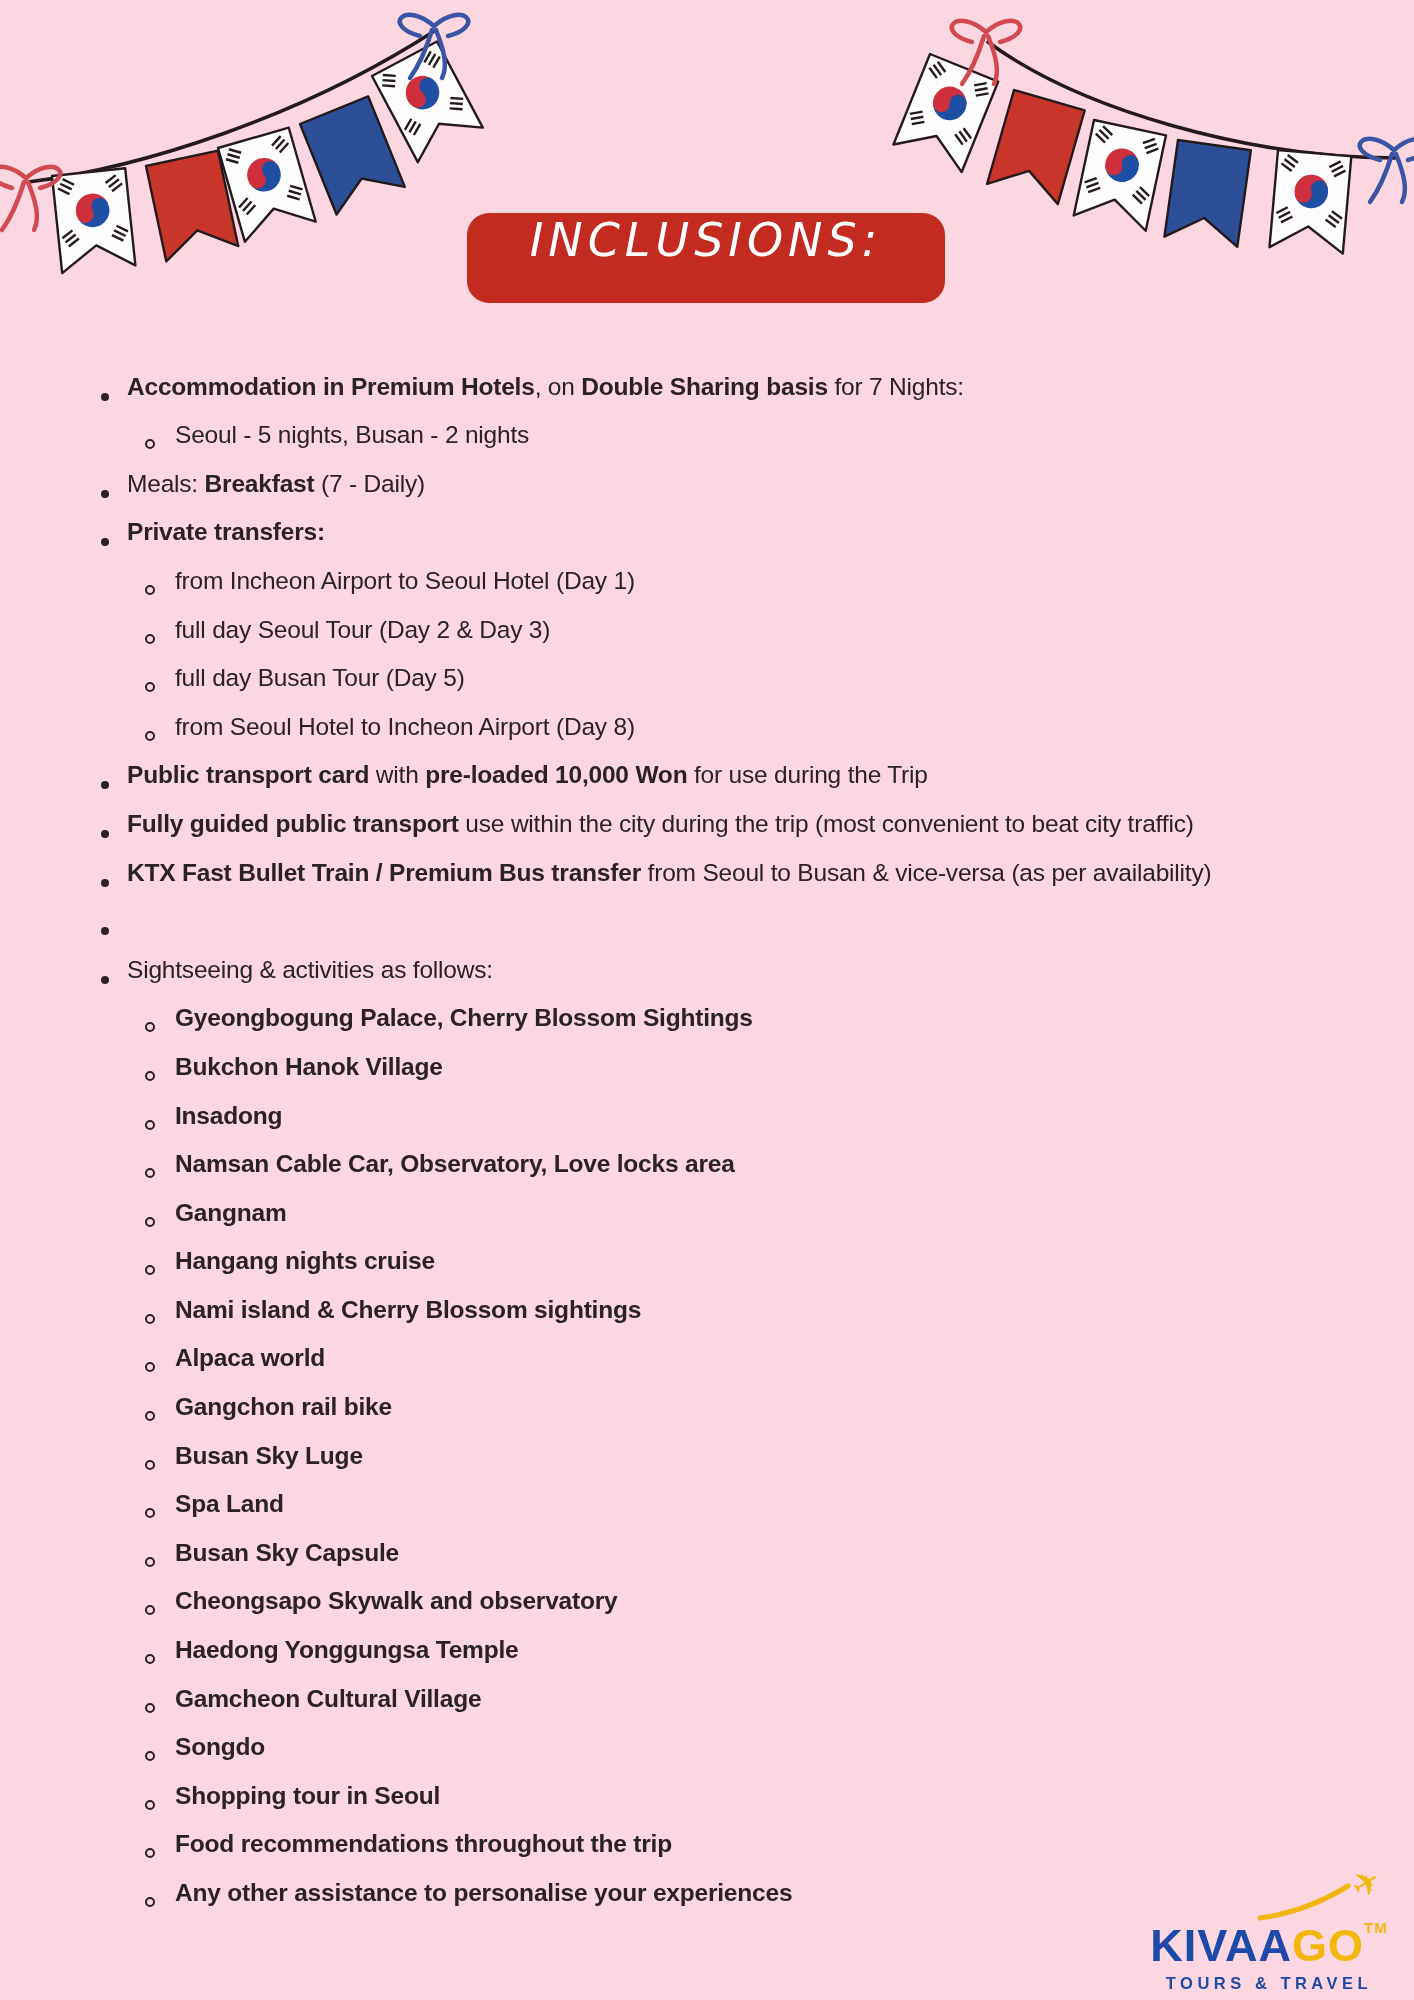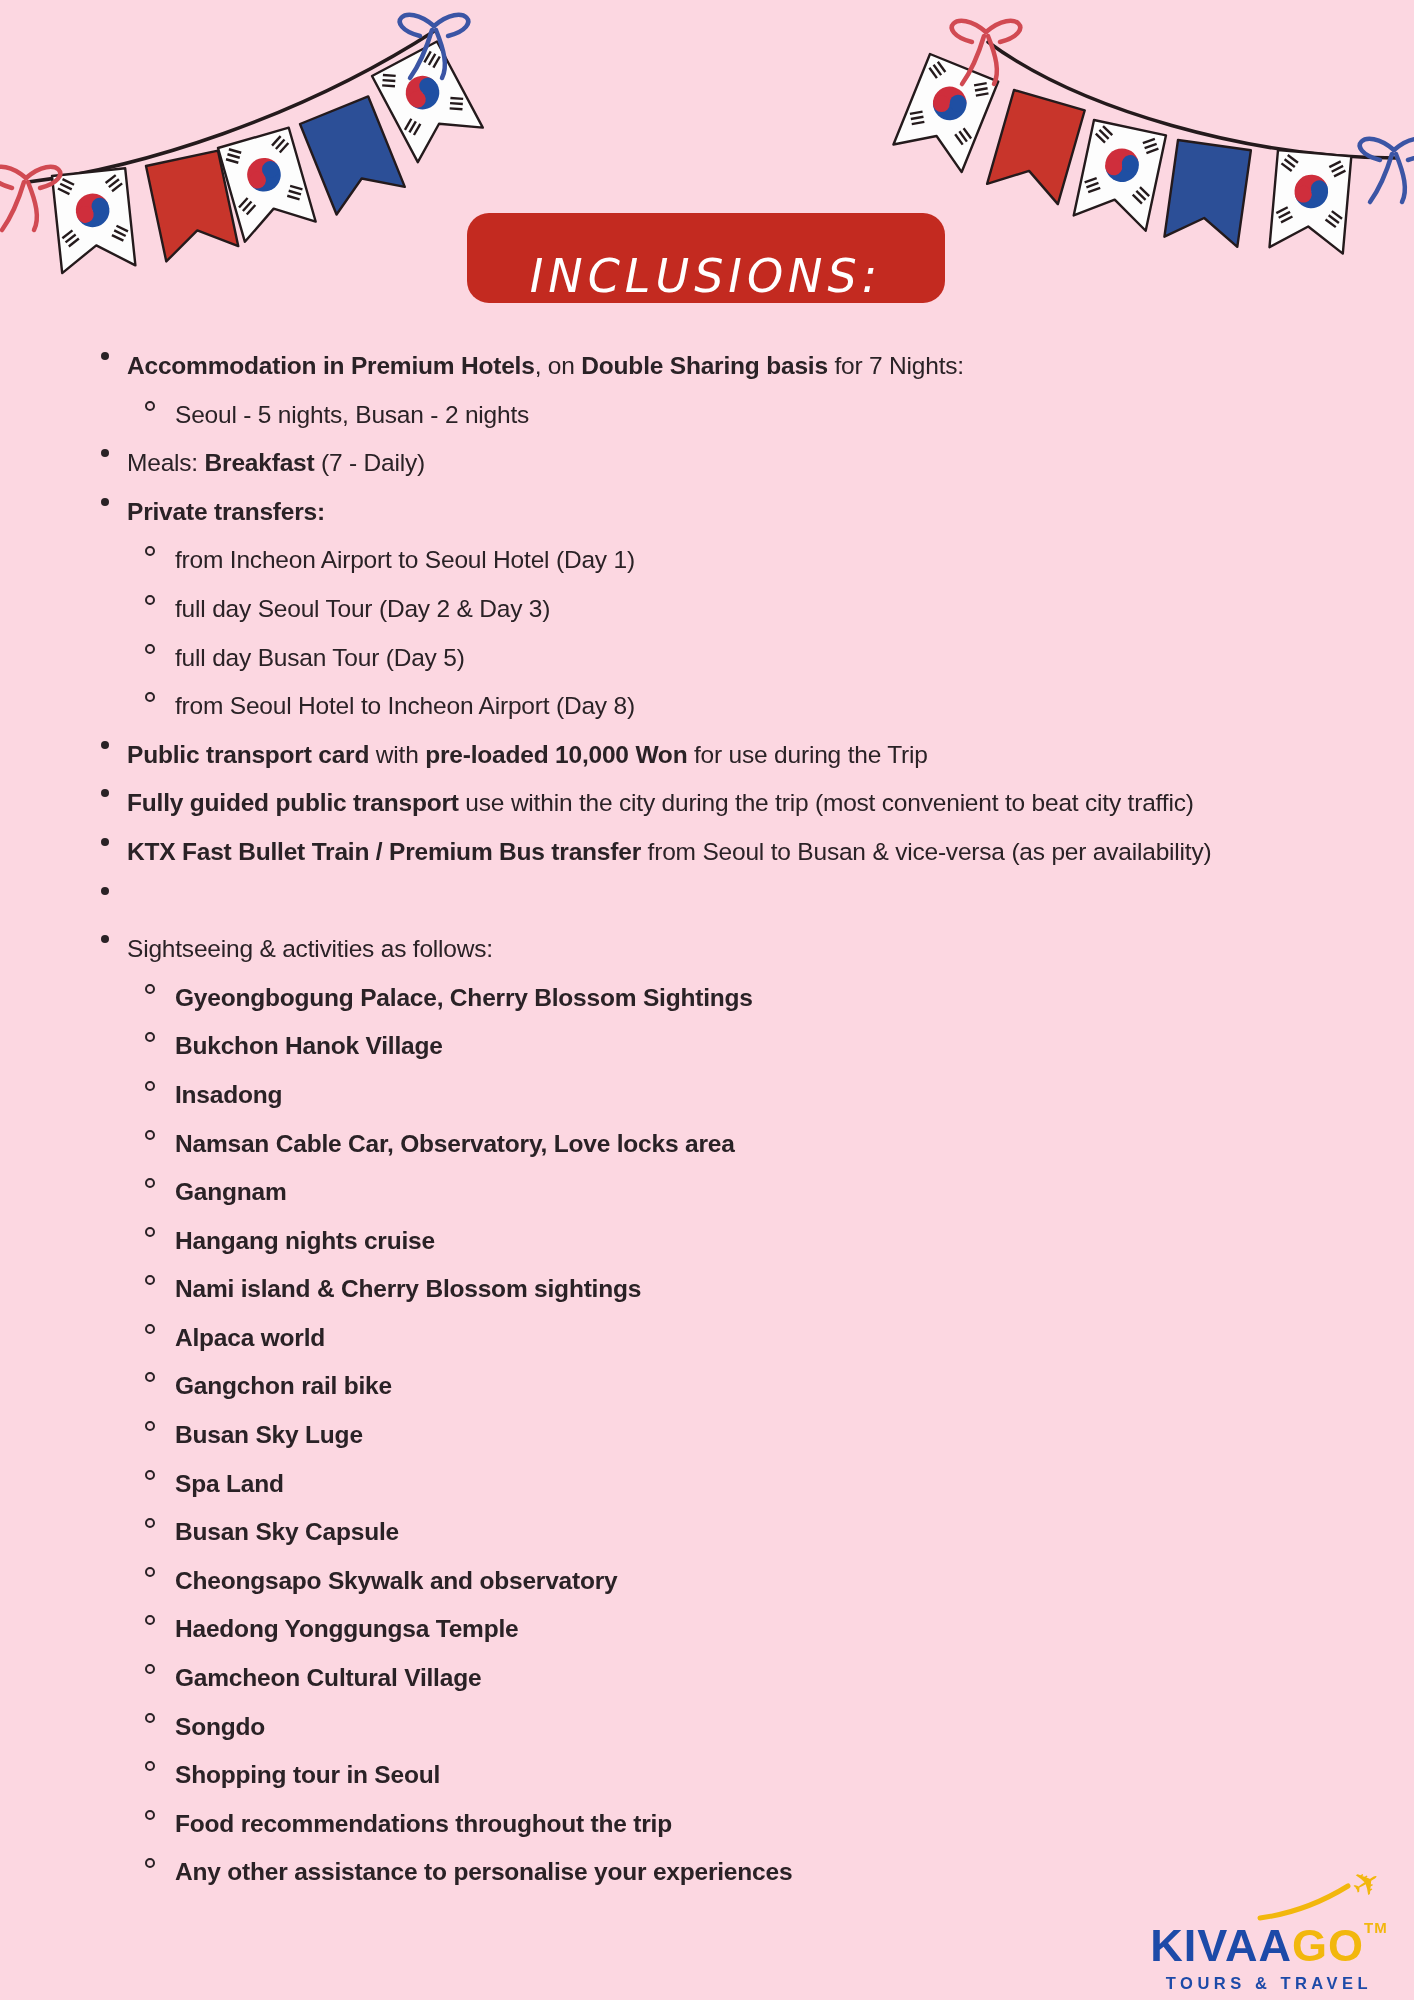--- a/index.html
+++ b/index.html
@@ -12,33 +12,33 @@
   *{margin:0;padding:0;box-sizing:border-box;}
   html,body{width:1414px;height:2000px;}
   body{font-family:"Liberation Sans",sans-serif;background:var(--bg);}
   .page{position:relative;width:1414px;height:2000px;overflow:hidden;background:var(--bg);}
 
   .bunting-svg{position:absolute;left:0;top:0;width:1414px;height:300px;}
 
   .title-box{
     position:absolute;left:467px;top:213px;width:478px;height:90px;
     background:var(--red);border-radius:22px;
-    display:flex;align-items:flex-end;justify-content:center;
+    display:flex;align-items:flex-start;justify-content:center;
   }
   .title-text{
     color:#ffffff;font-family:"DejaVu Sans",sans-serif;font-style:italic;
     font-size:46px;letter-spacing:5px;font-weight:500;
   }
 
   ul.inclusions{
     position:absolute;left:95px;top:352px;width:1290px;
     list-style:none;color:var(--text);
     font-size:24.5px;letter-spacing:-0.2px;
   }
-  ul.inclusions li{height:48.6px;display:flex;align-items:flex-start;}
+  ul.inclusions li{height:48.6px;display:flex;align-items:flex-end;}
   ul.inclusions .marker{flex:0 0 auto;}
   ul.inclusions li.lv1 .marker{
     width:8px;height:8px;border-radius:50%;background:var(--text);
     margin-left:6px;margin-right:18px;
   }
   ul.inclusions li.lv2 .marker{
     width:10px;height:10px;border-radius:50%;border:2.5px solid var(--text);
     margin-left:50px;margin-right:20px;
   }
   ul.inclusions .txt{white-space:nowrap;}

